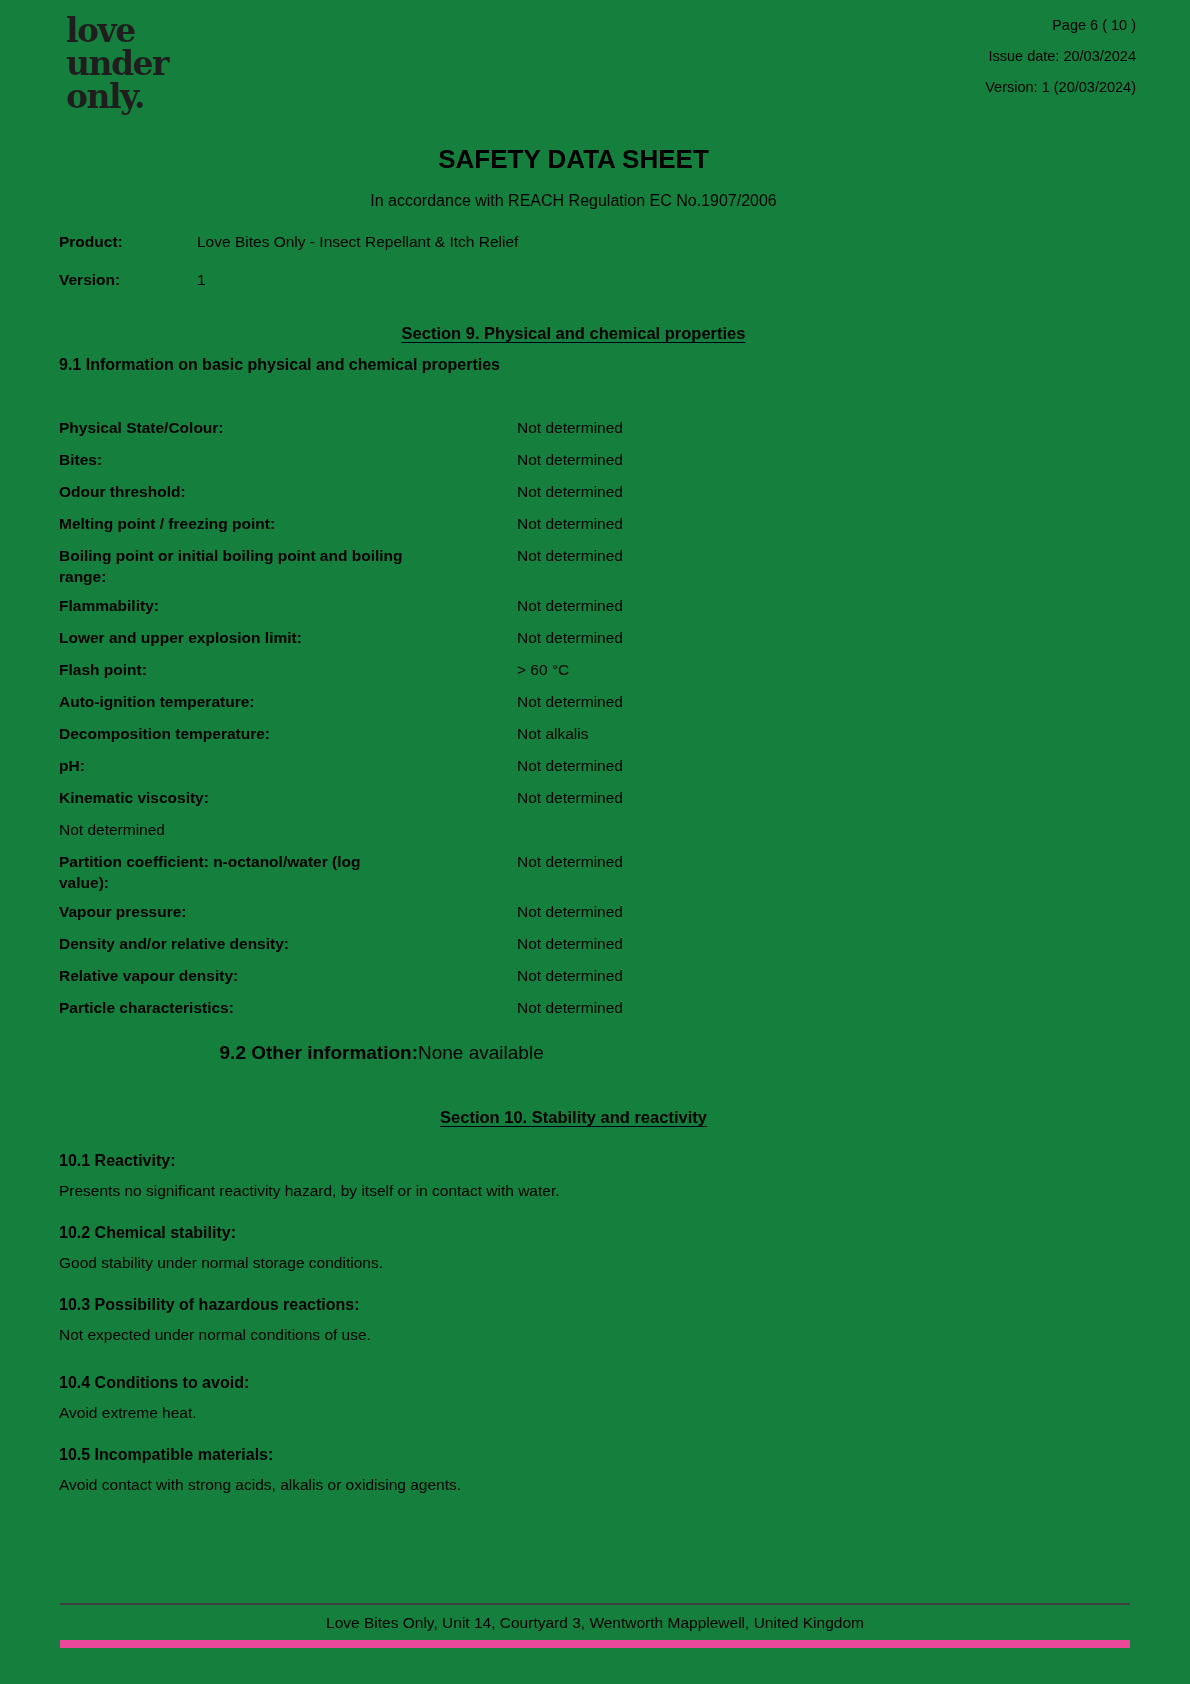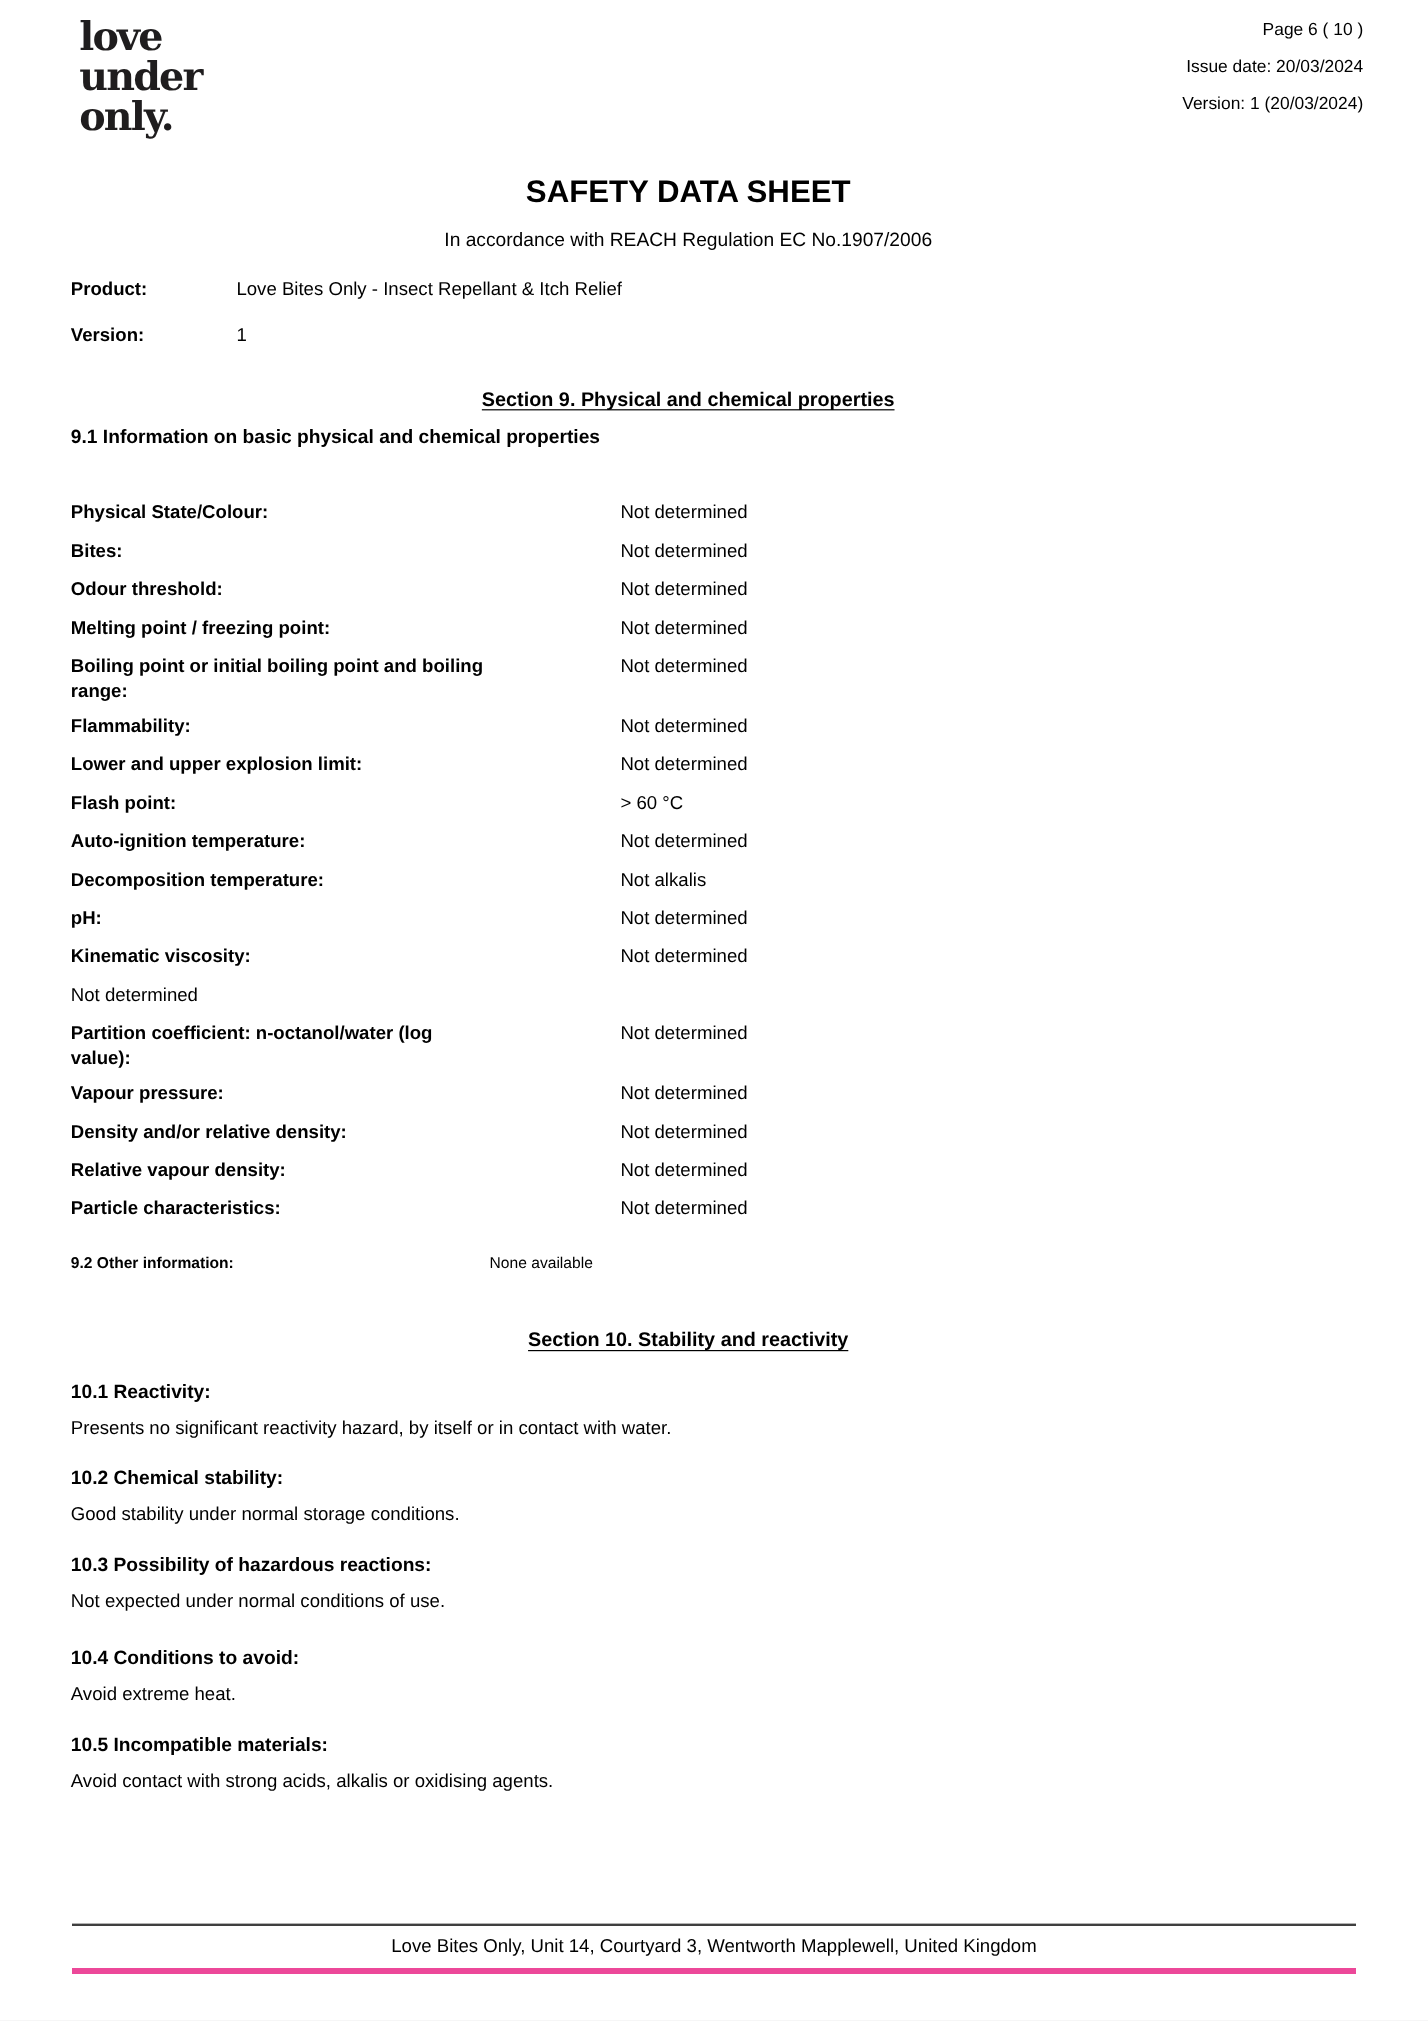--- a/index.html
+++ b/index.html
@@ -1,20 +1,20 @@
 <!DOCTYPE html>
 <html><head>
 <meta charset="utf-8">
 <style>
   html,body { margin:0; padding:0; background:#e8e8e8; }
   .page {
     position:relative;
     width:1190px; height:1684px;
     margin:0 auto;
-    background:#ffffff;
+    background:#15803d;
     font-family:"Liberation Sans","DejaVu Sans",sans-serif;
     color:#000;
     overflow:hidden;
   }
   
   .logo {
     position:absolute; left:66px; top:14px;
     font-family:"DejaVu Serif","Liberation Serif",serif;
     font-weight:700; font-size:33px; line-height:33px;
     letter-spacing:-1.5px; color:#1f1d1e;
@@ -49,34 +49,34 @@
     position:absolute; left:59px; top:354px;
     font-size:16px; font-weight:bold; line-height:22px;
   }
   
   .props { position:absolute; left:59px; top:417px; width:1072px; font-size:15.5px; }
   .prow { display:flex; align-items:flex-start; margin-bottom:11px; line-height:21px; }
   .prow.wrap2 { margin-bottom:8px; }
   .plabel { width:458px; flex:none; font-weight:bold; white-space:pre-line; }
   .pvalue { flex:1; }
   .other-row {
-    position:absolute; left:59px; top:1042px;
-    display:flex; font-size:13px; line-height:21px;
+    position:absolute; left:69px; top:1042px;
+    display:flex; font-size:19px; line-height:21px;text-align:right;
   }
   .other-row .olabel { width:349px; flex:none; font-weight:bold; }
   
   .blocks { position:absolute; left:59px; top:1150px; width:1072px; font-size:15.5px; }
   .block { margin-bottom:20px; }
   .block .bh { font-weight:bold; font-size:16px; line-height:22px; margin-bottom:8px; }
   .block .bb { line-height:22px; }
   .block.extra-gap { margin-top:26px; }
   
   .footer-bar {
     position:absolute; left:60px; right:60px; top:1603px;
-    border-top:2px solid #3f3f3f; border-bottom:5px solid #ec4899;
+    border-top:2px solid #3f3f3f; border-bottom:8px solid #ec4899;
     height:35px; line-height:35px;
     text-align:center; font-size:15.5px;
   }
 </style>
 </head>
 <body>
 
 <div class="page">
 
   <div class="logo">

